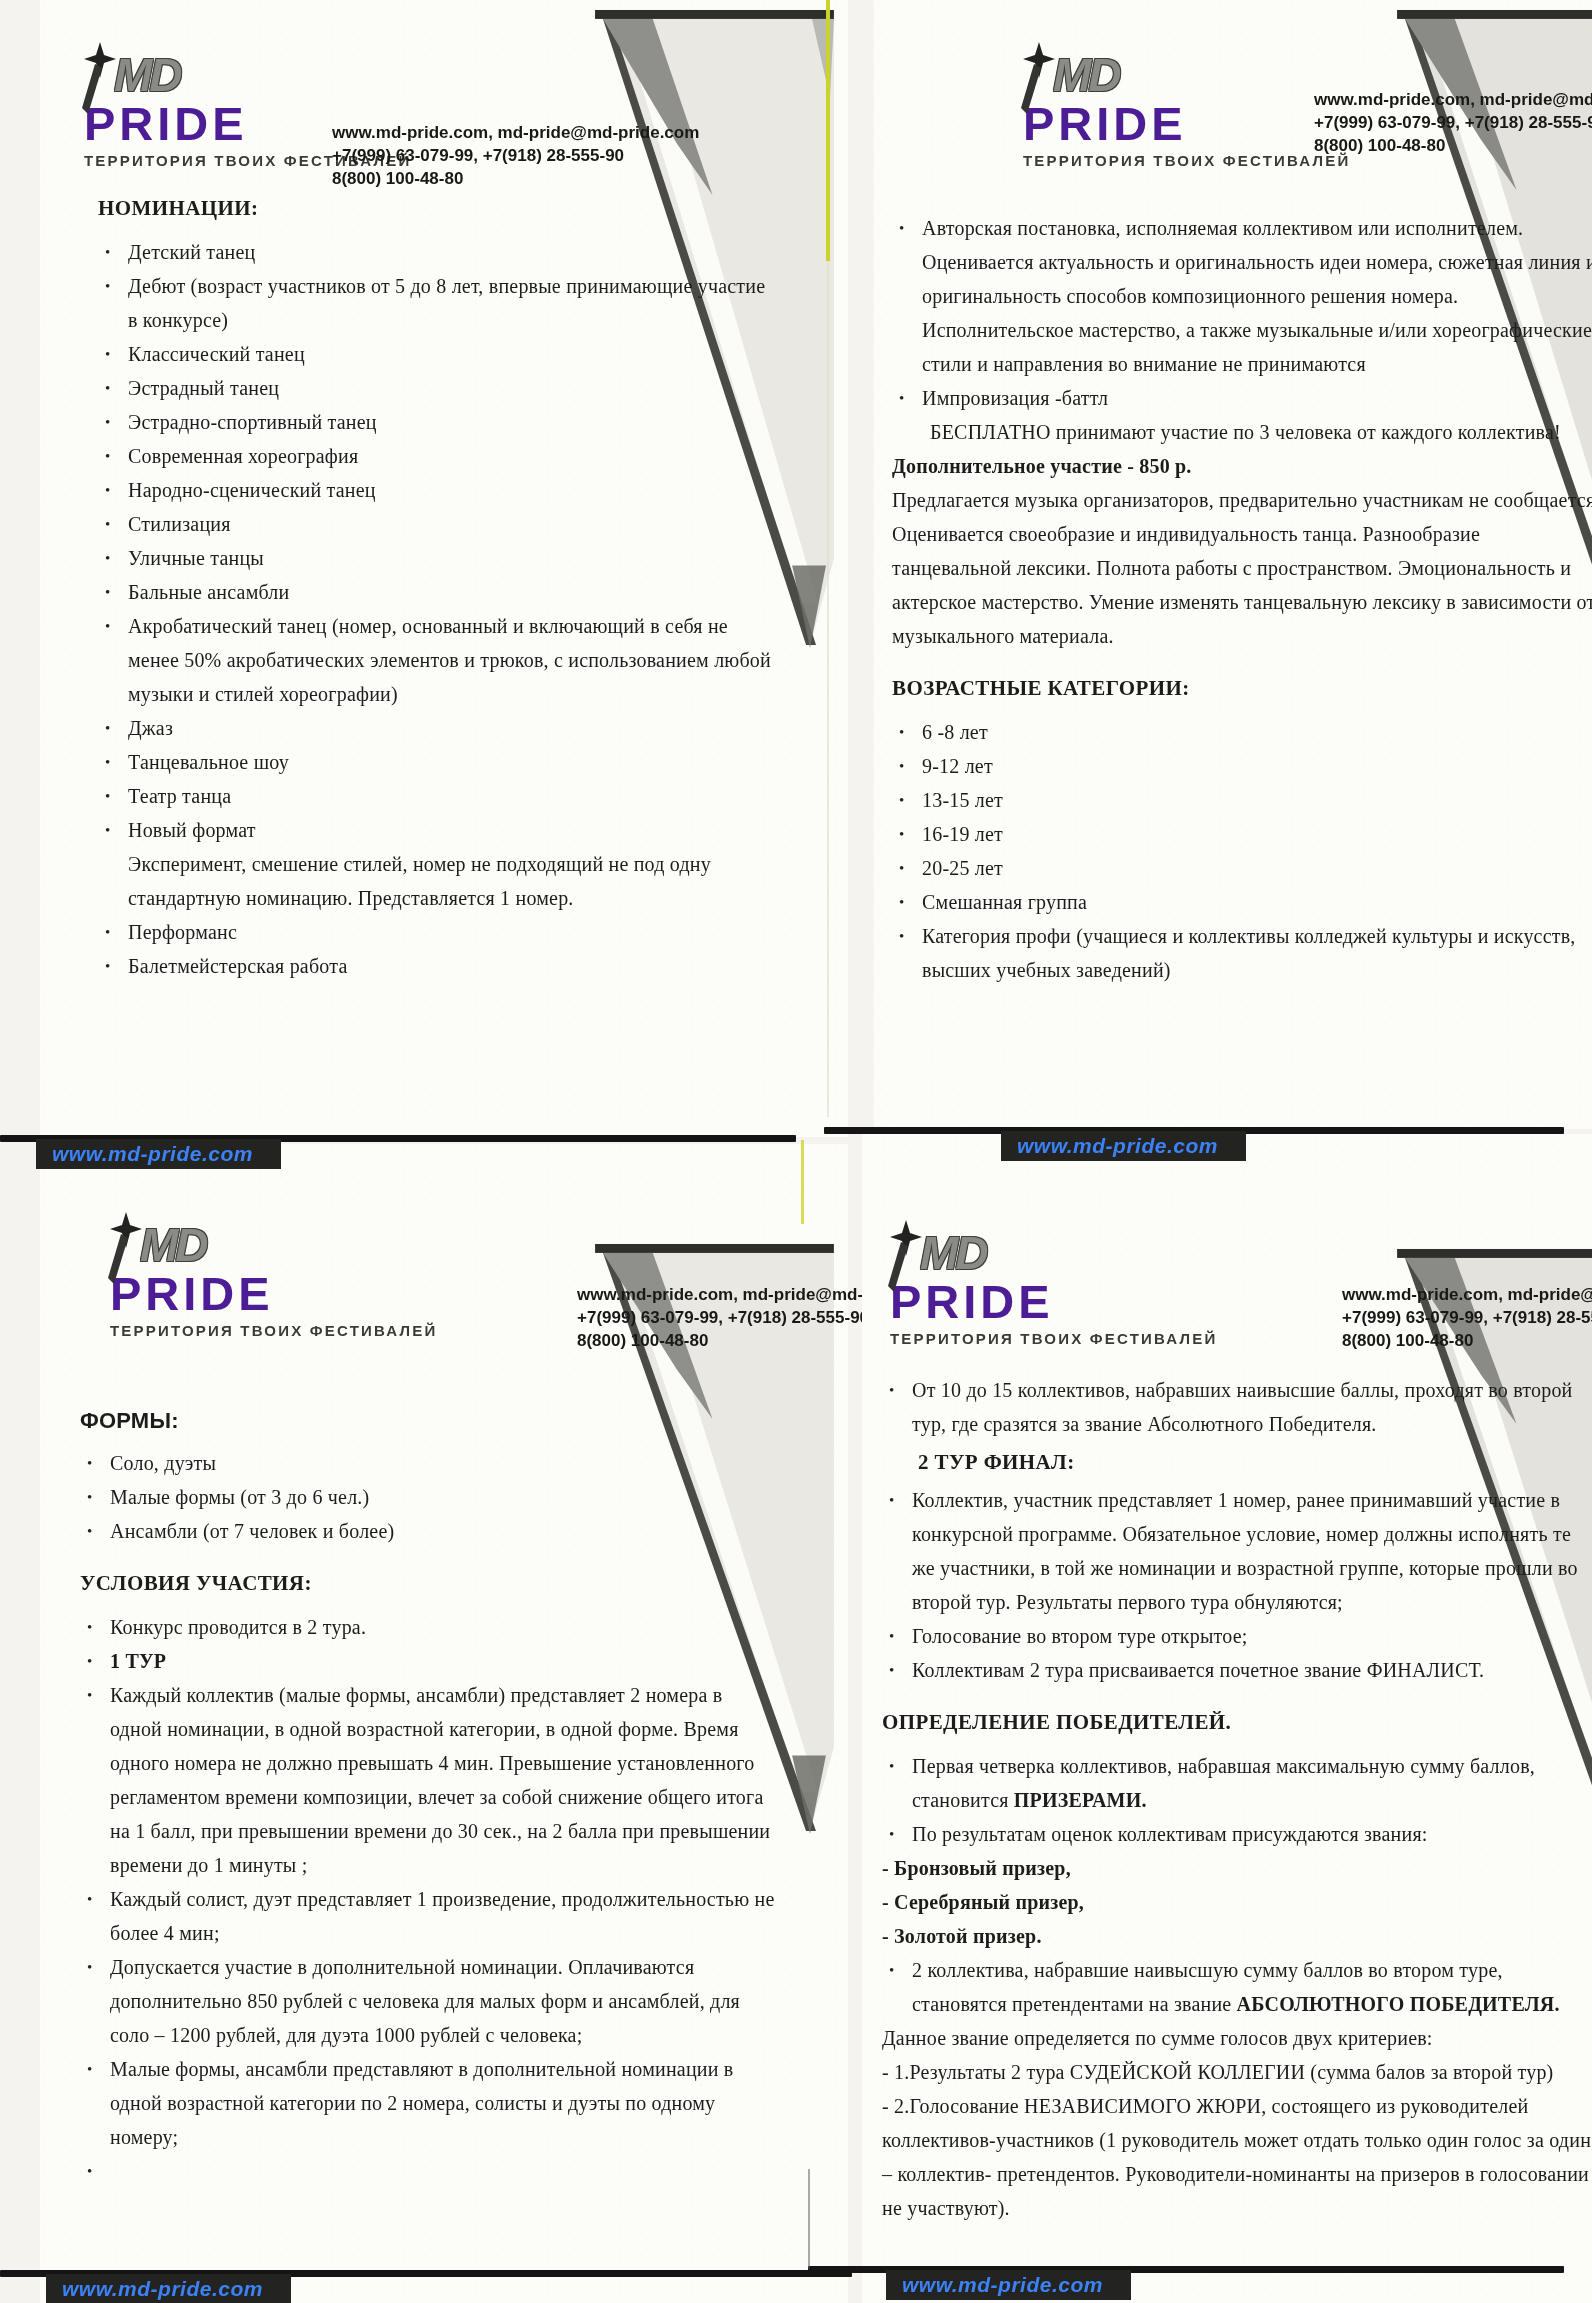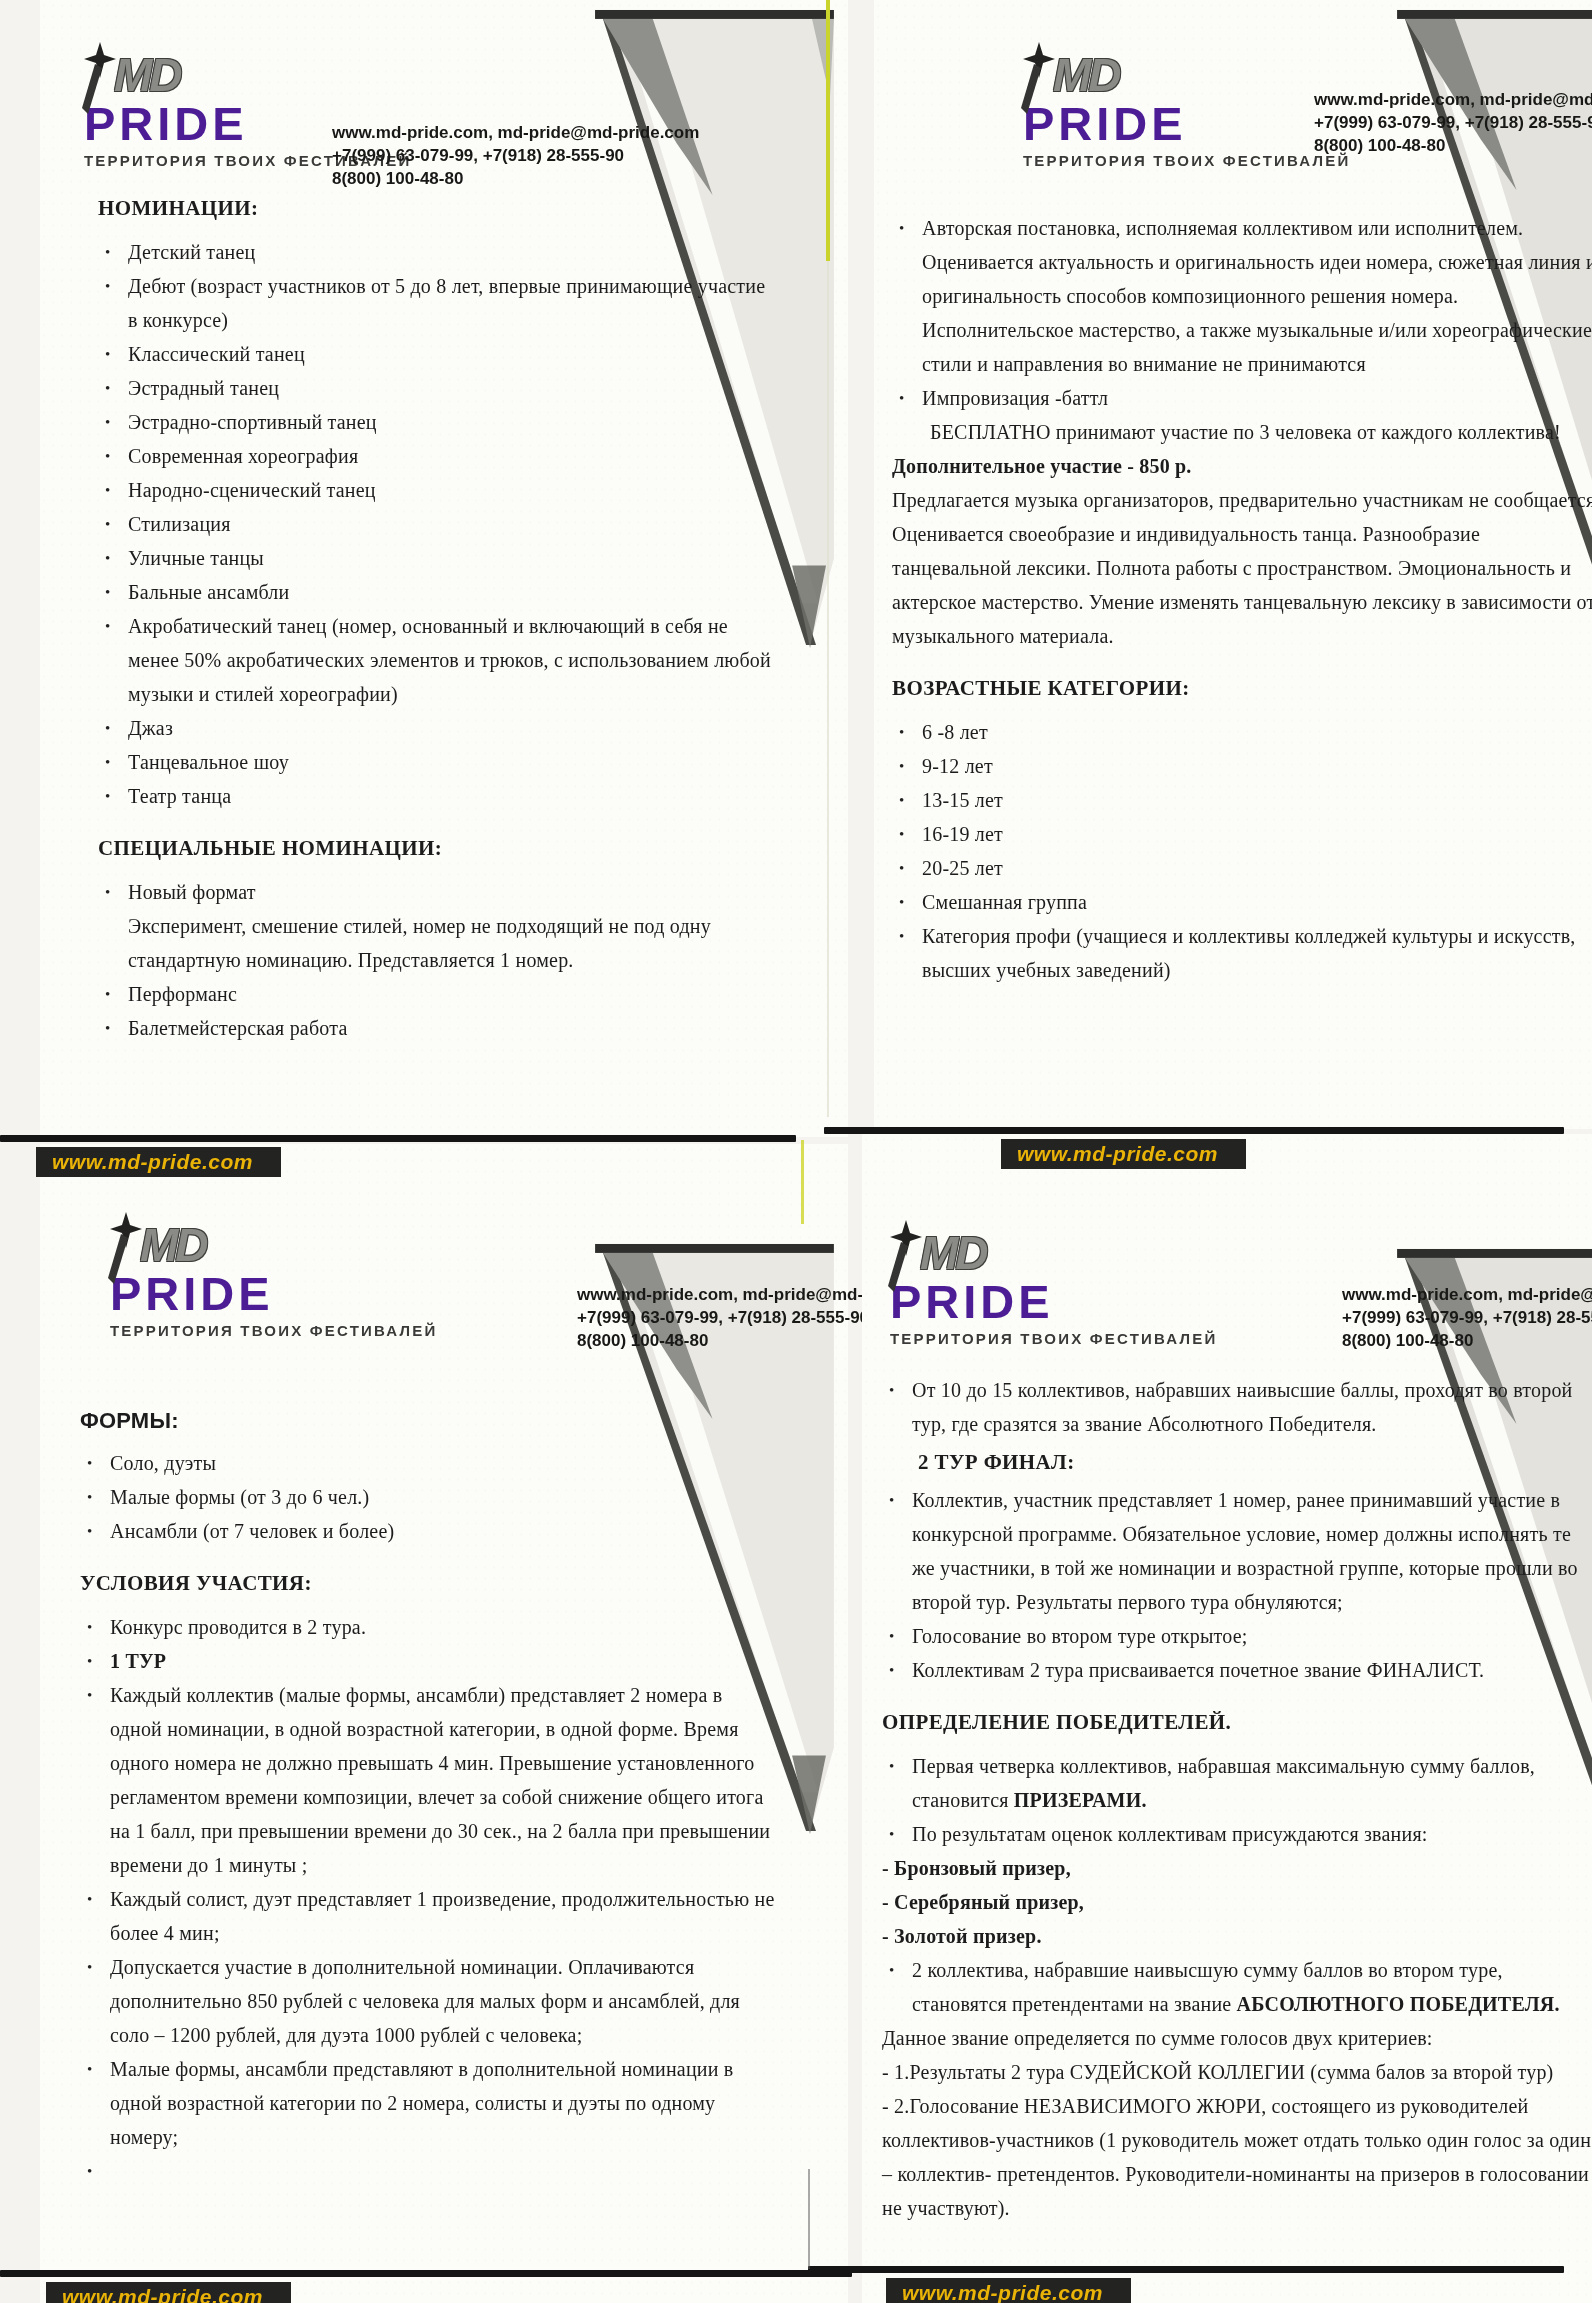--- a/index.html
+++ b/index.html
@@ -30,22 +30,22 @@
   .h1i{margin-left:36px;margin-top:4px;margin-bottom:4px;}
   .hs{font-family:"Liberation Sans",sans-serif;font-weight:700;font-size:22px;margin:0 0 8px;}
   .li{position:relative;padding-left:30px;}
   .dot{position:absolute;left:7px;top:0;font-size:15px;color:#222;}
   .p{padding-left:30px;}
   .pi{text-indent:38px;}
   .bseg{font-weight:700;}
   
   .band{position:absolute;}
   .band .bline{position:absolute;top:0;left:0;right:0;height:7px;background:#151515;border-radius:1px;}
-  .band .chip{position:absolute;top:12px;height:30px;display:flex;align-items:center;
-      background:#232321;color:#eab308;font-family:"Liberation Sans",sans-serif;font-weight:700;
+  .band .chip{position:absolute;top:4px;height:30px;display:flex;align-items:center;
+      background:#232321;color:#3b82f6;font-family:"Liberation Sans",sans-serif;font-weight:700;
       font-style:italic;font-size:21px;letter-spacing:0.5px;padding:0 28px 0 16px;}
   .seam{position:absolute;}
 </style>
 </head>
 <body>
 
 <div id="canvas">
 
   <div class="page" style="left:0;top:0;width:808px;height:1137px;">
     <svg class="corner" style="right:10px;top:6px;" width="251" height="645" viewBox="0 0 252 648">
@@ -80,21 +80,20 @@
         <div class="blk li"><span class="dot">•</span><span>Эстрадно-спортивный танец</span></div>
         <div class="blk li"><span class="dot">•</span><span>Современная хореография</span></div>
         <div class="blk li"><span class="dot">•</span><span>Народно-сценический танец</span></div>
         <div class="blk li"><span class="dot">•</span><span>Стилизация</span></div>
         <div class="blk li"><span class="dot">•</span><span>Уличные танцы</span></div>
         <div class="blk li"><span class="dot">•</span><span>Бальные ансамбли</span></div>
         <div class="blk li"><span class="dot">•</span><span>Акробатический танец (номер, основанный и включающий в себя не менее 50% акробатических элементов и трюков, с использованием любой музыки и стилей хореографии)</span></div>
         <div class="blk li"><span class="dot">•</span><span>Джаз</span></div>
         <div class="blk li"><span class="dot">•</span><span>Танцевальное шоу</span></div>
         <div class="blk li"><span class="dot">•</span><span>Театр танца</span></div>
-        <div class="blk h1"><span>СПЕЦИАЛЬНЫЕ НОМИНАЦИИ:</span></div>
         <div class="blk li"><span class="dot">•</span><span>Новый формат</span></div>
         <div class="blk p"><span>Эксперимент, смешение стилей, номер не подходящий не под одну стандартную номинацию. Представляется 1 номер.</span></div>
         <div class="blk li"><span class="dot">•</span><span>Перформанс</span></div>
         <div class="blk li"><span class="dot">•</span><span>Балетмейстерская работа</span></div>
       </div>
   </div>
 
   <div class="page" style="left:834px;top:0;width:758px;height:1129px;overflow:hidden;">
     <svg class="corner" style="right:-8px;top:6px;" width="251" height="617" viewBox="0 0 252 620">
       <rect x="8" y="4" width="244" height="9" fill="#2e2e2c"></rect>

